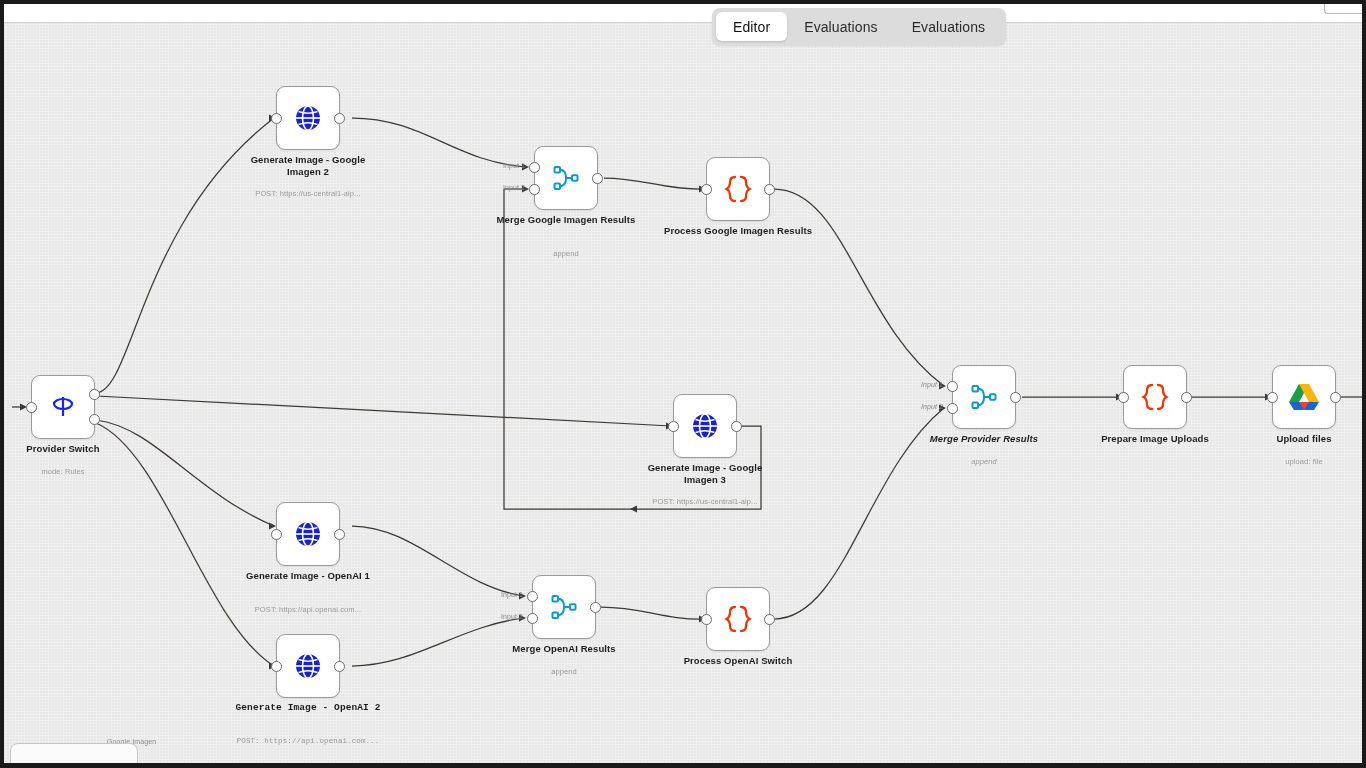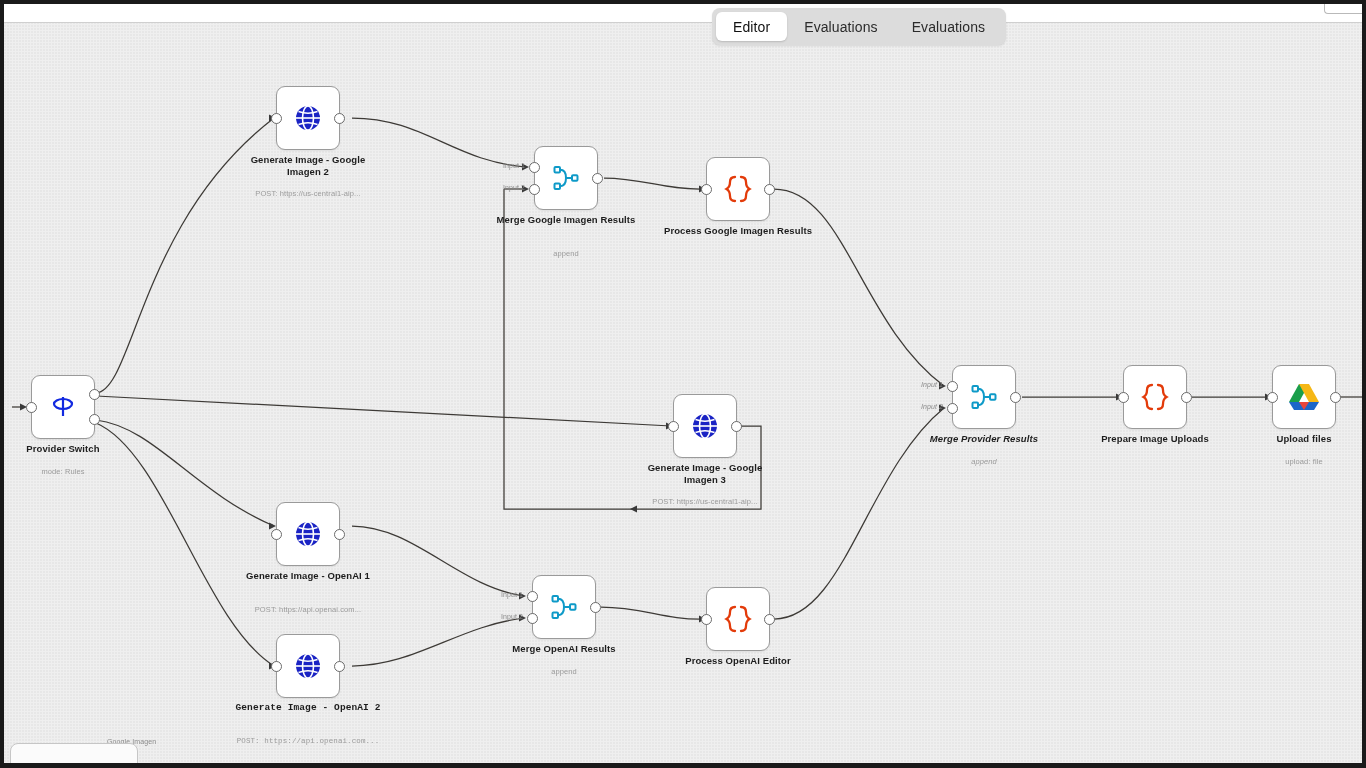--- a/index.html
+++ b/index.html
@@ -411,21 +411,21 @@
       <div class="node-box">
         <span>
           <svg class="icon" width="30" height="32" viewBox="0 0 30 32">
             <path d="M12,4 Q7,4 7,9 Q7,14 3.5,16 Q7,18 7,23 Q7,28 12,28" fill="none" stroke="#e33b0a" stroke-width="2.3" stroke-linecap="round"></path>
             <path d="M18,4 Q23,4 23,9 Q23,14 26.5,16 Q23,18 23,23 Q23,28 18,28" fill="none" stroke="#e33b0a" stroke-width="2.3" stroke-linecap="round"></path>
           </svg>
         </span>
         <div class="port in" style="top:26px;"></div>
         <div class="port out" style="top:26px;"></div>
       </div>
-      <div class="node-label">Process OpenAI Editor</div>
+      <div class="node-label">Process OpenAI Switch</div>
     </div>
 
     <div class="node" style="left:948px; top:343px;font-style:italic;">
       <div class="node-box">
         <span>
           <svg class="icon" width="30" height="30" viewBox="0 0 30 30">
             <rect x="3.5" y="4" width="5.5" height="5.5" rx="1" fill="none" stroke="#0e9ac8" stroke-width="2"></rect>
             <rect x="3.5" y="20.5" width="5.5" height="5.5" rx="1" fill="none" stroke="#0e9ac8" stroke-width="2"></rect>
             <rect x="21" y="12.2" width="5.5" height="5.5" rx="1" fill="none" stroke="#0e9ac8" stroke-width="2"></rect>
             <path d="M9,6.8 Q15,6.8 15,15 Q15,23.2 9,23.2" fill="none" stroke="#0e9ac8" stroke-width="2"></path>

